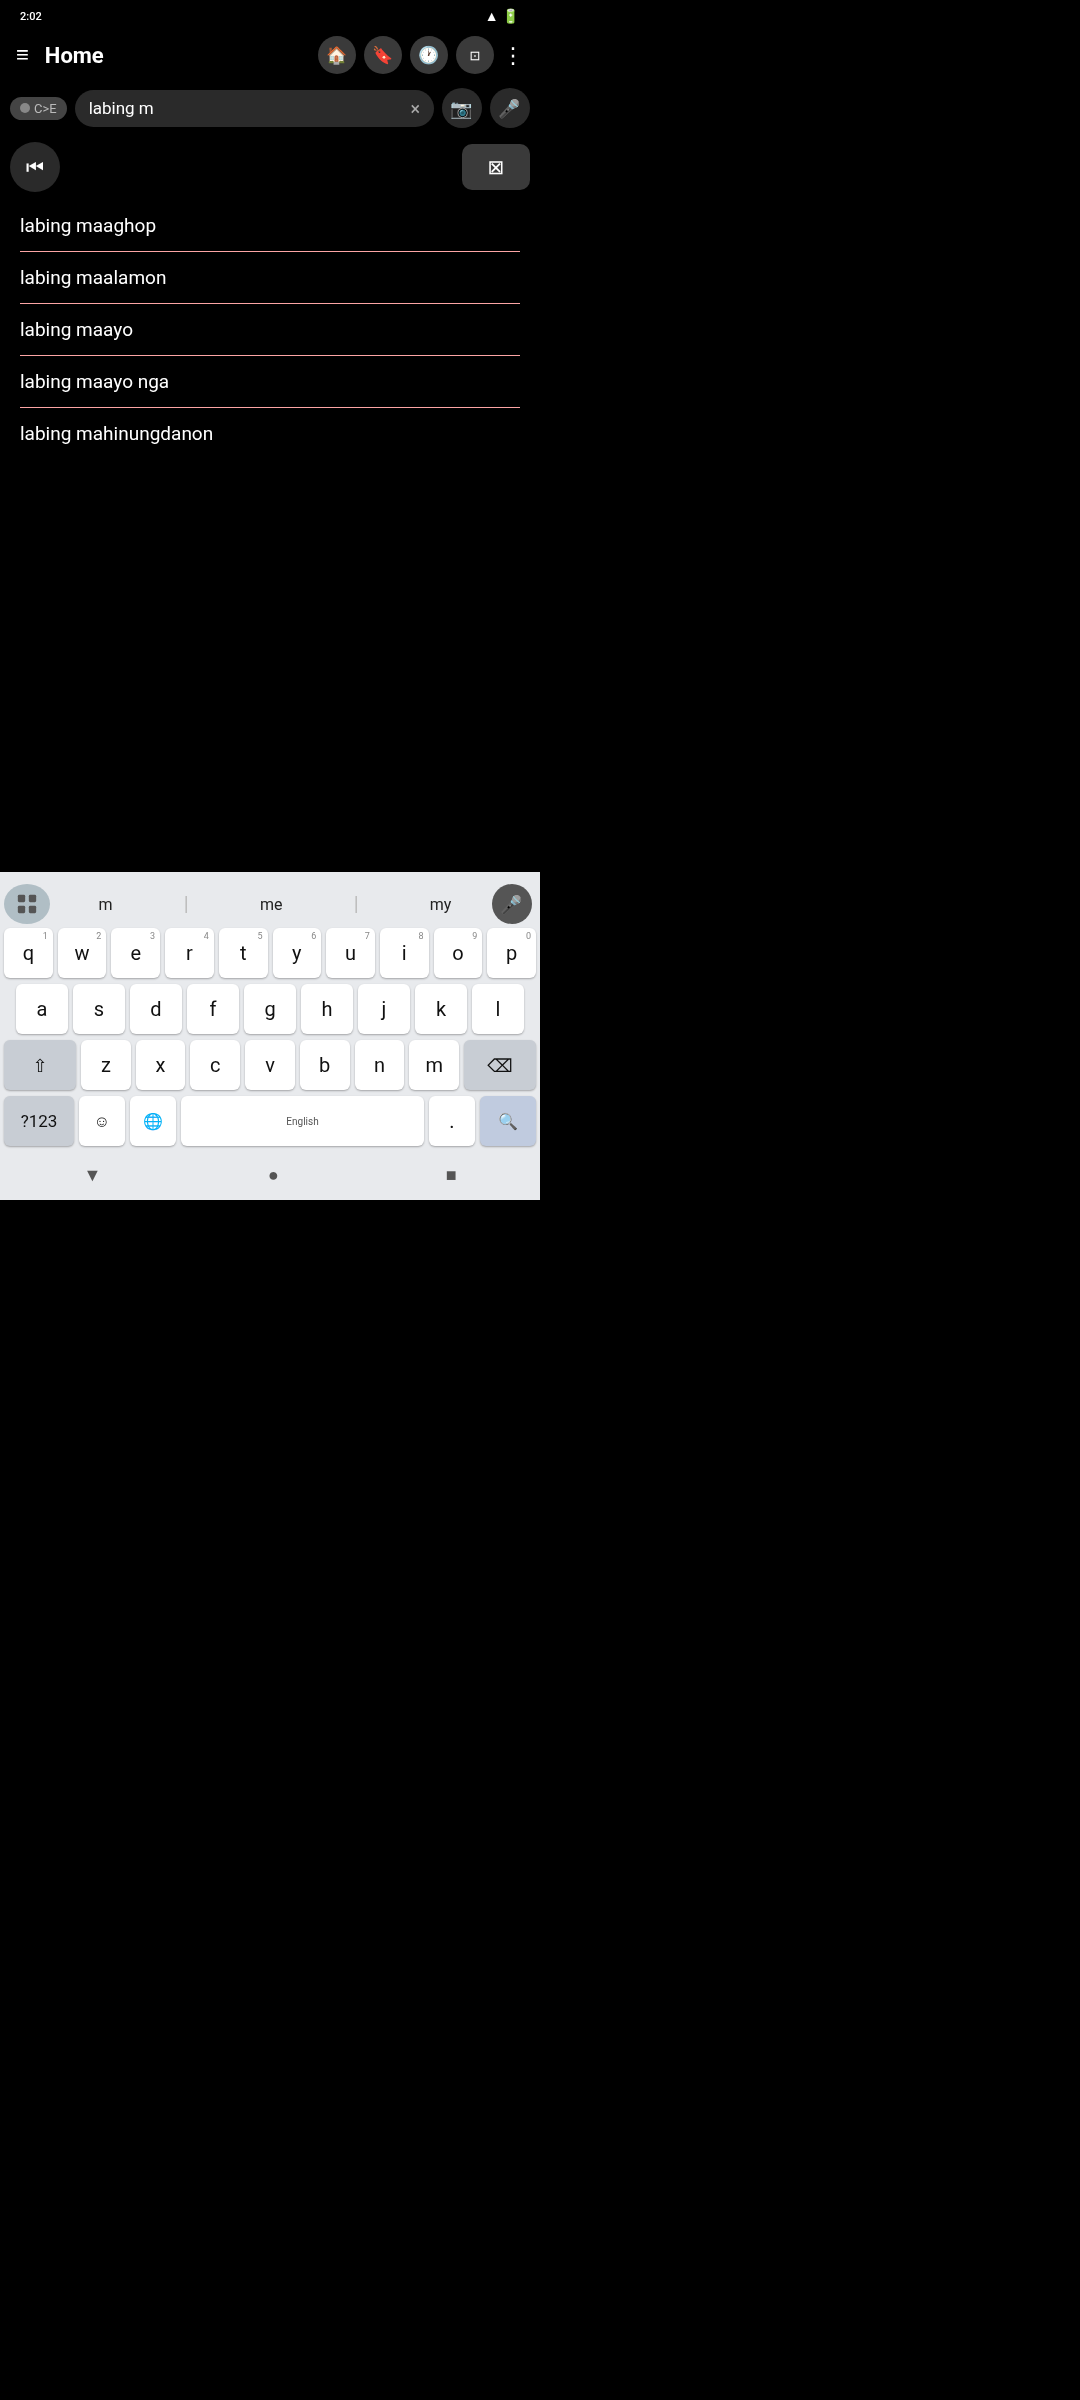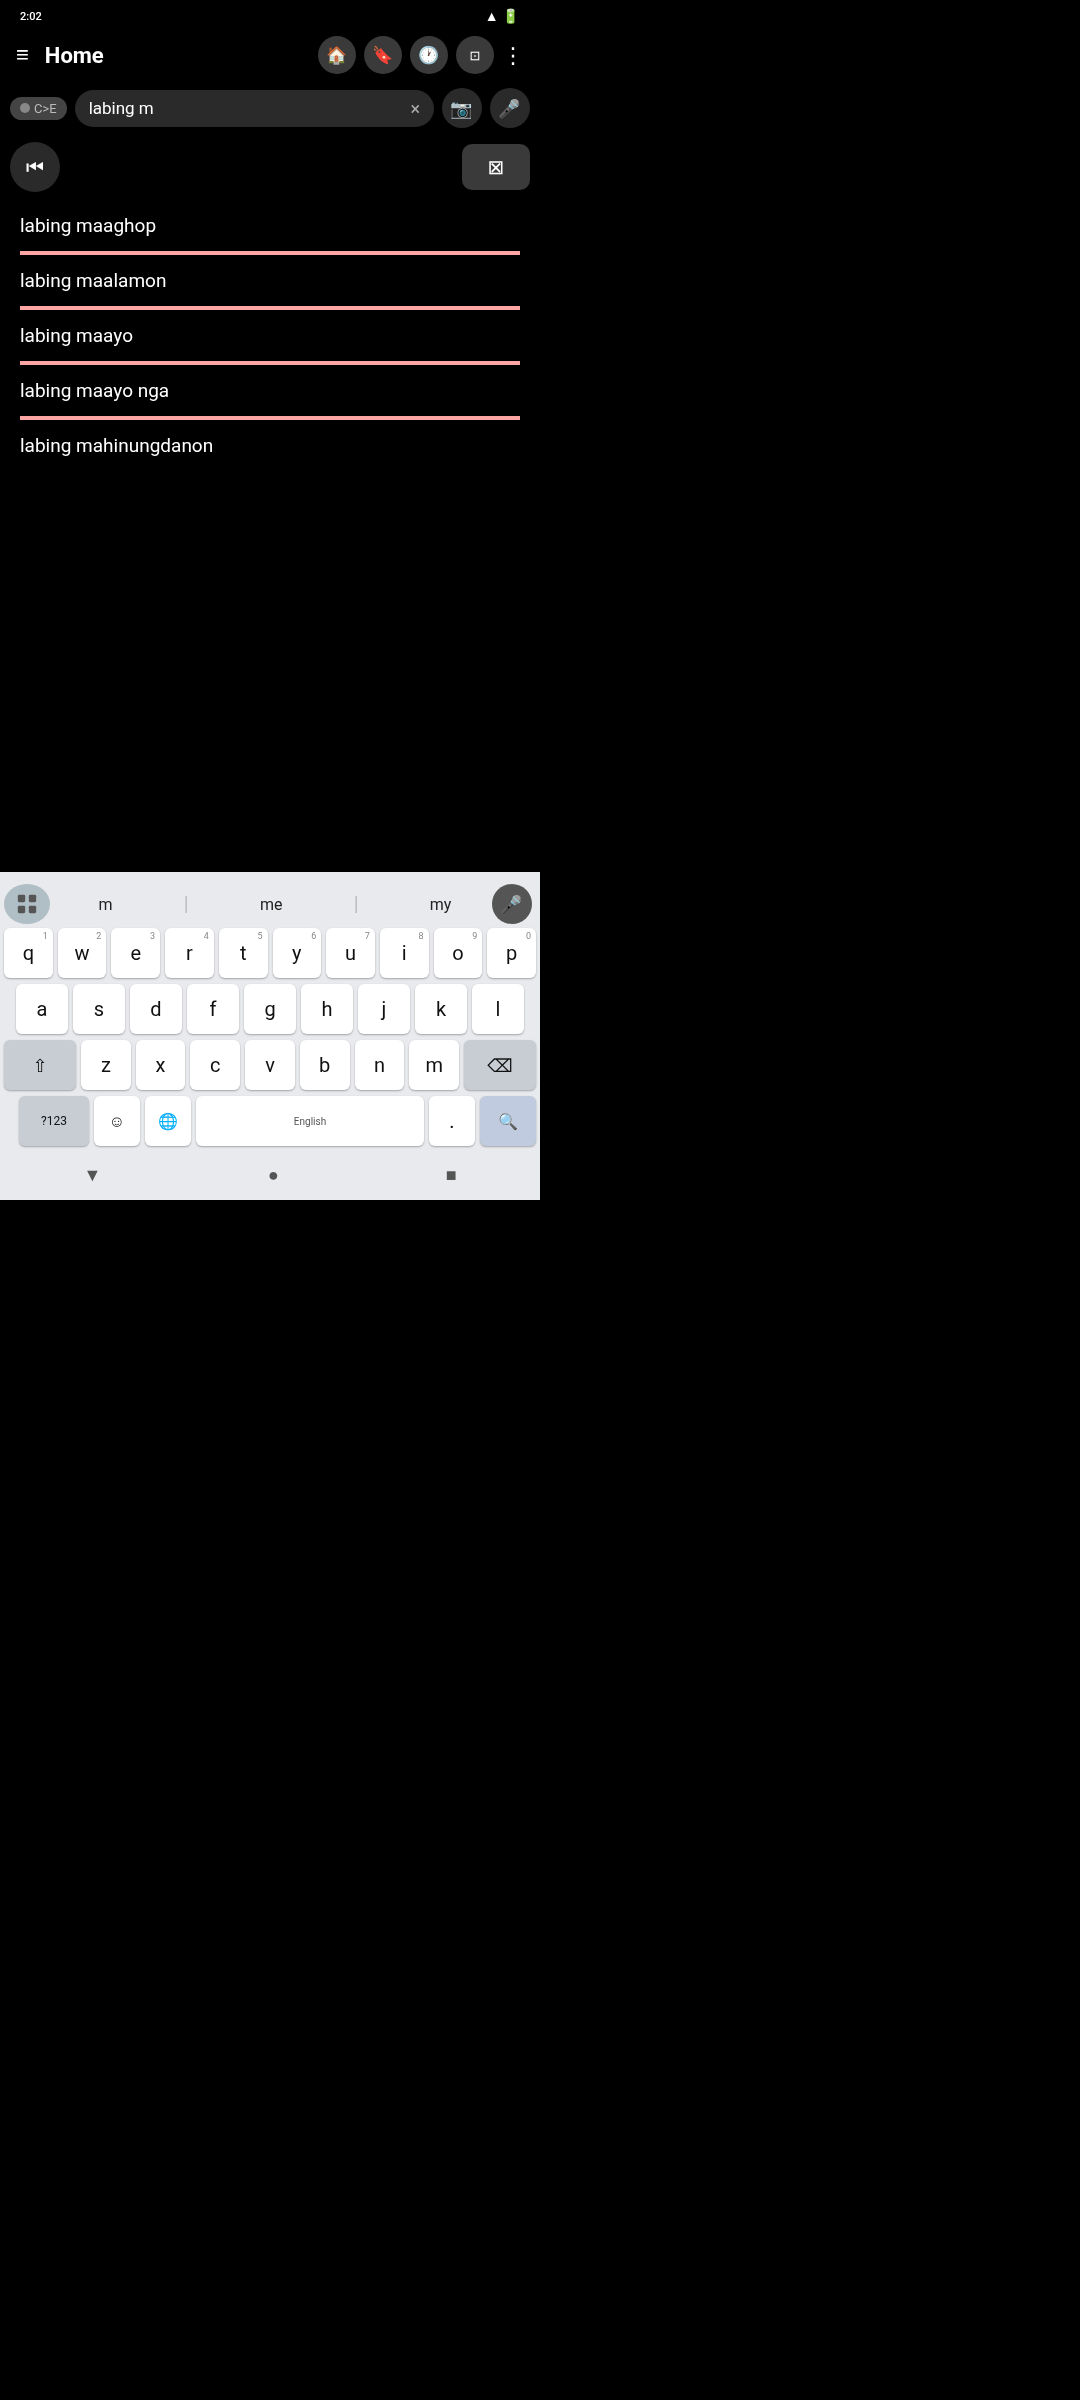--- a/index.html
+++ b/index.html
@@ -168,21 +168,21 @@
       cursor: pointer;
     }
 
     
     .suggestions {
       background: #000;
       padding: 0 20px;
     }
     .suggestion-item {
       padding: 14px 0;
-      border-bottom: 4px solid #fca5a5;
+      border-bottom: 1px solid #fca5a5;
       cursor: pointer;
     }
     .suggestion-item:last-child {
       border-bottom: none;
     }
     .suggestion-text {
       color: #fff;
       font-size: 19px;
     }
 
@@ -449,21 +449,21 @@
       <div class="key">x</div>
       <div class="key">c</div>
       <div class="key">v</div>
       <div class="key">b</div>
       <div class="key">n</div>
       <div class="key">m</div>
       <div class="key key-special key-delete" style="font-size:18px;">⌫</div>
     </div>
 
     <div class="key-row">
-      <div class="key key-special" style="font-size:12px;max-width:70px;margin-left:15px;">?123</div>
+      <div class="key key-special" style="font-size:17px;max-width:70px;">?123</div>
       <div class="key" style="max-width:46px;font-size:16px;">☺</div>
       <div class="key" style="max-width:46px;font-size:16px;">🌐</div>
       <div class="key key-space" style="font-size:10px;color:#555;max-width:none;flex:4;">English</div>
       <div class="key" style="max-width:46px;">.</div>
       <div class="key key-action" style="font-size:16px;max-width:56px;">🔍</div>
     </div>
   </div>
 </div>
 
 <div class="nav-bar">

